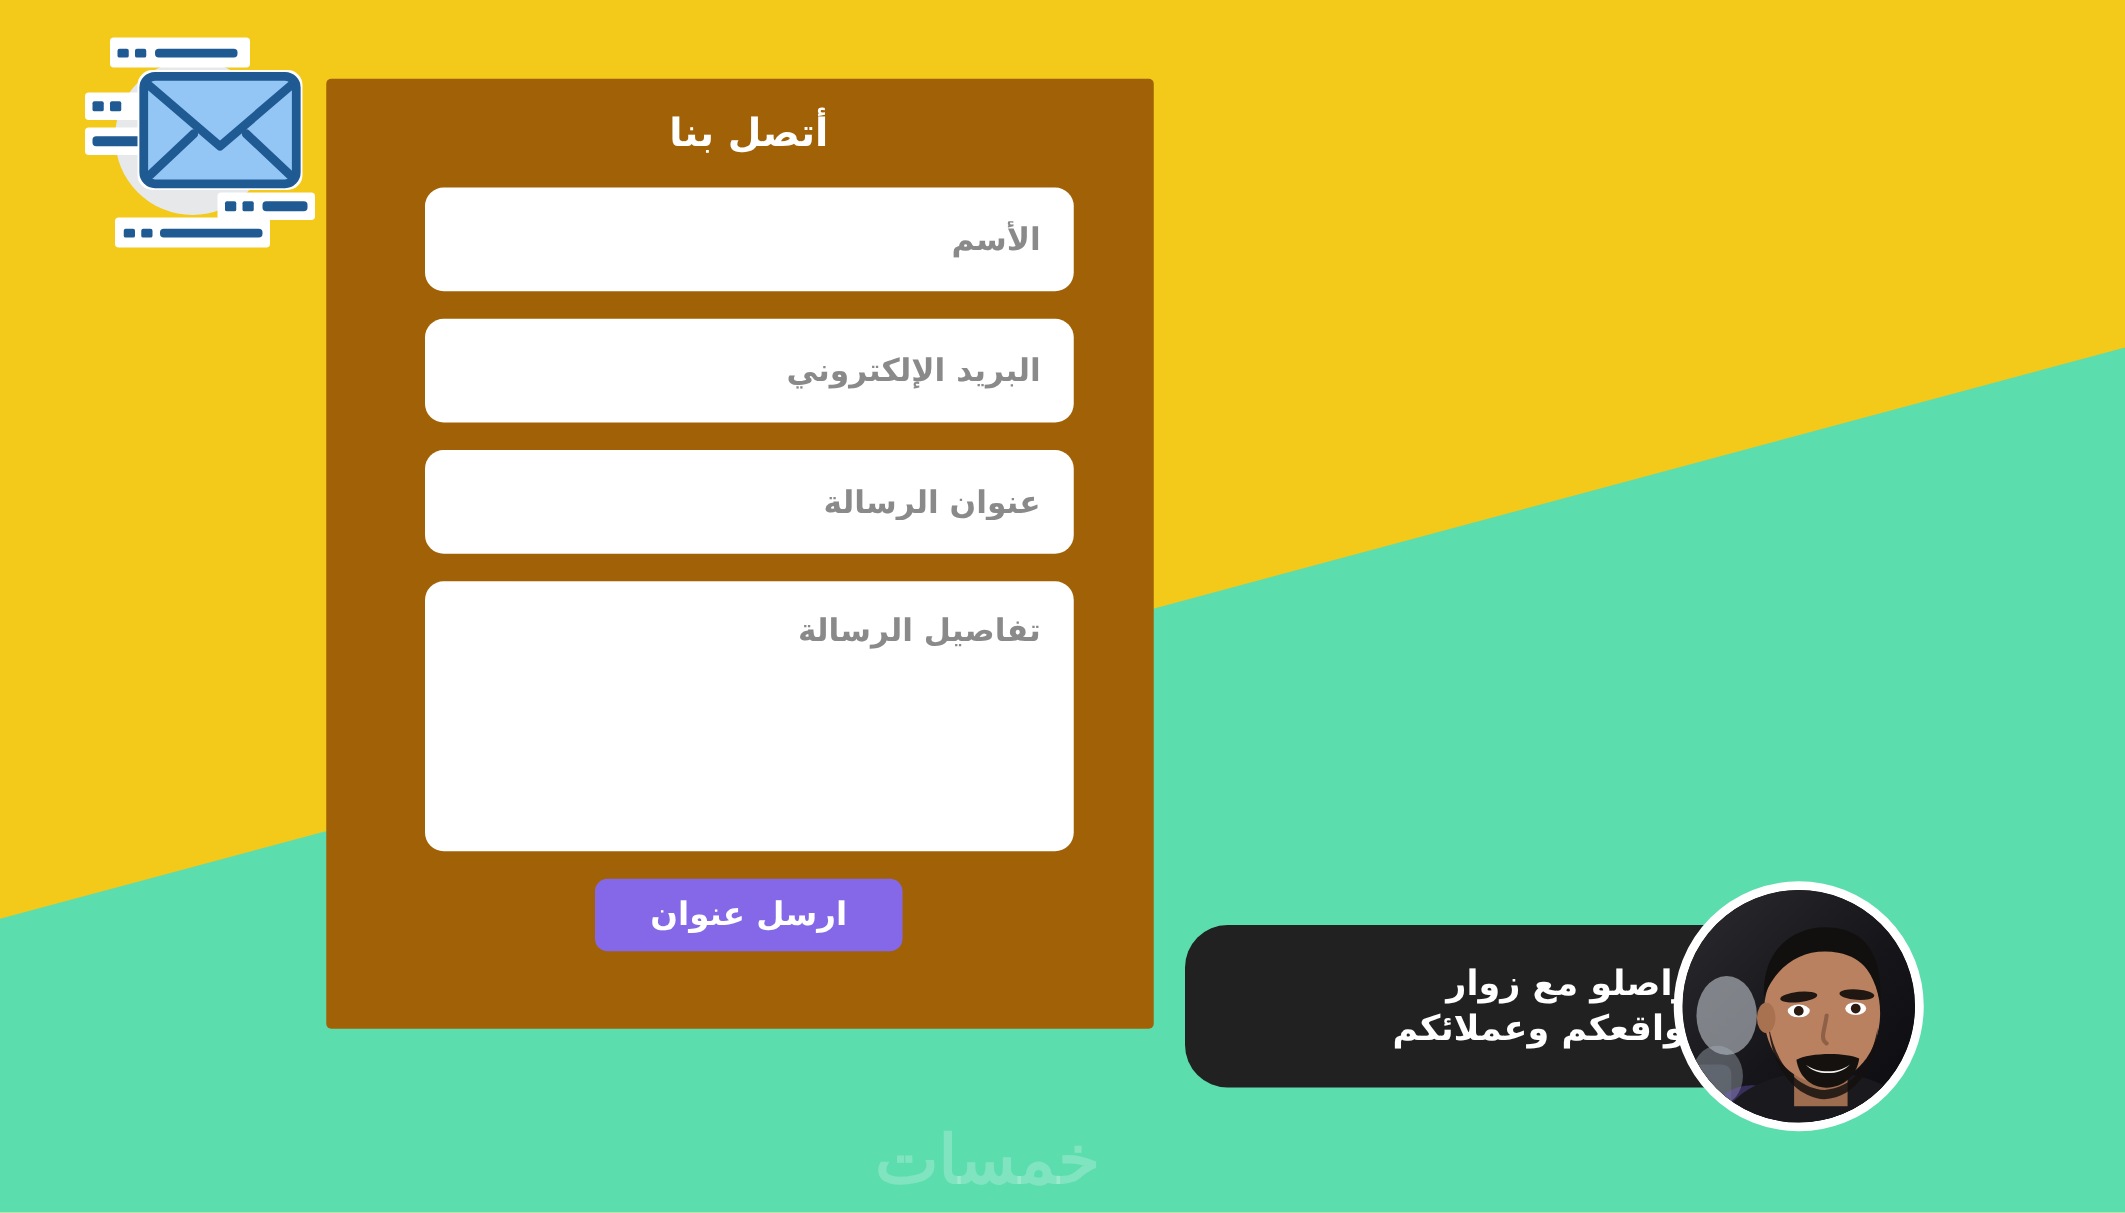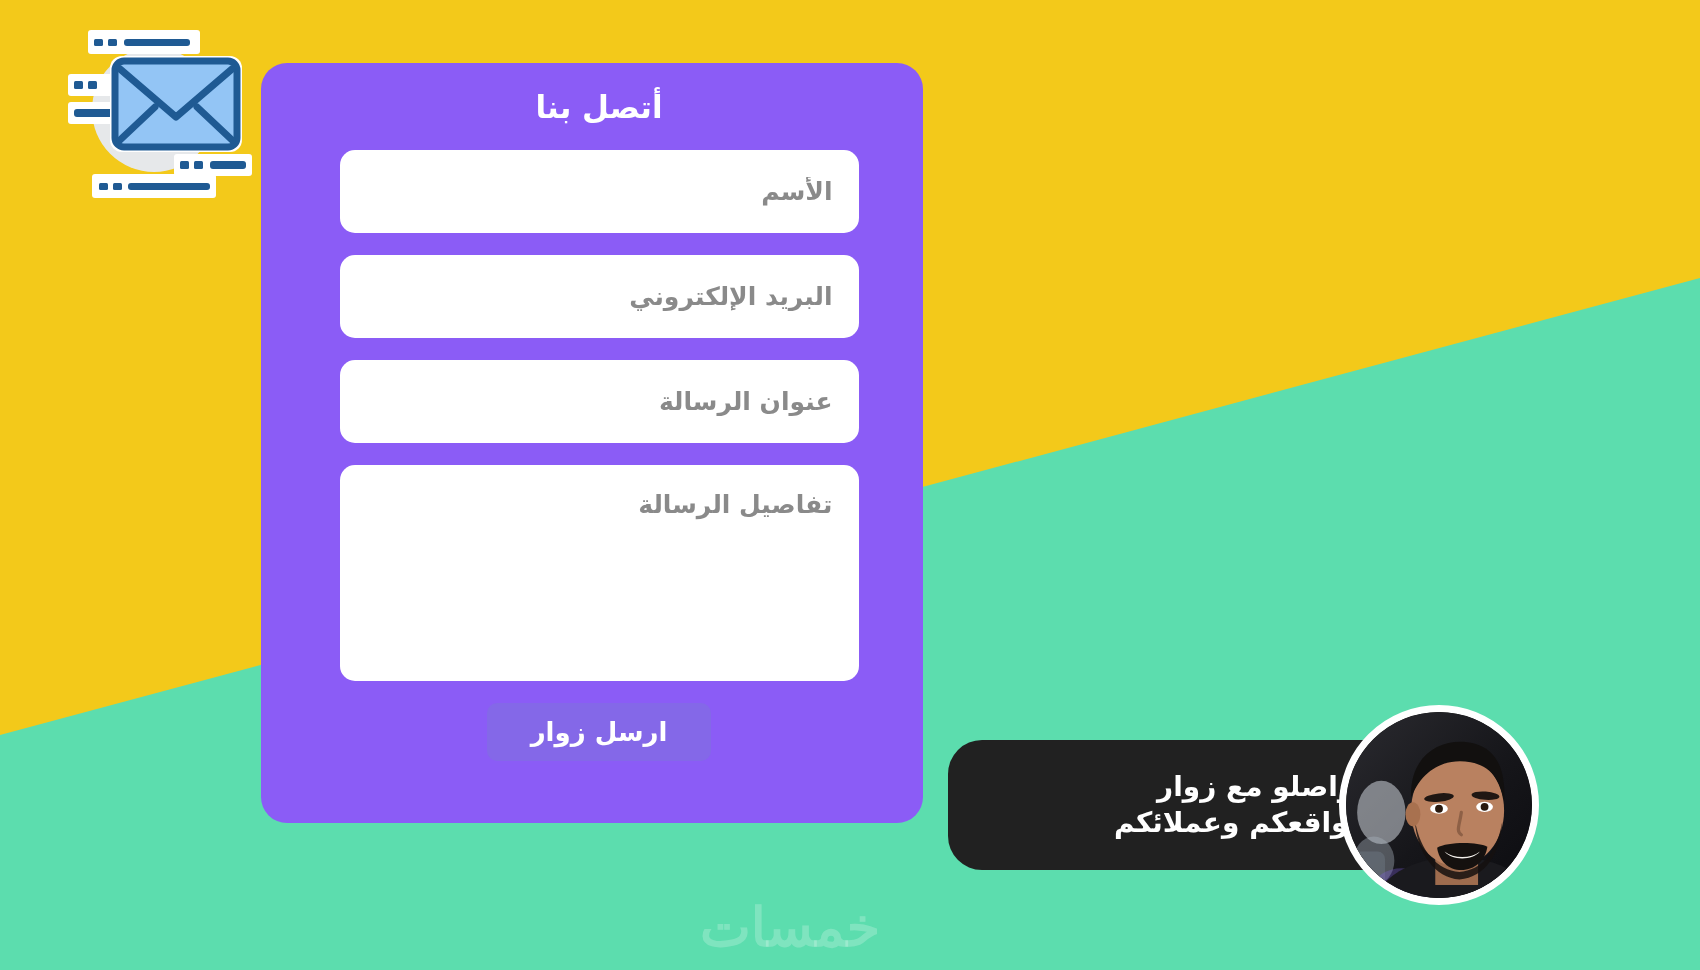--- a/index.html
+++ b/index.html
@@ -39,22 +39,22 @@
     height: 190px;
   }
 
   
   #contact-card {
     position: absolute;
     left: 261px;
     top: 63px;
     width: 662px;
     height: 760px;
-    background: #8b5cf6;
-    border-radius: 26px;
+    background: #a16207;
+    border-radius: 4px;
     padding: 26px 0 0 14px;
   }
 
   #card-title {
     color: #FFFFFF;
     font-size: 31px;
     font-weight: 700;
     text-align: center;
     letter-spacing: 0.2px;
     line-height: 1.2;
@@ -239,21 +239,21 @@
 
     <div class="field-wrap">
       <input class="field" type="text" placeholder="عنوان الرسالة" style="">
     </div>
 
     <div class="field-wrap">
       <textarea class="field" placeholder="تفاصيل الرسالة" style=""></textarea>
     </div>
 
     <div id="submit-row">
-      <button id="submit-button">ارسل زوار</button>
+      <button id="submit-button">ارسل عنوان</button>
     </div>
 
   </div>
 
   <div id="promo-badge">
     <div id="promo-text">
       <div>تواصلو مع زوار</div>
       <div>مواقعكم وعملائكم</div>
     </div>
   </div>

